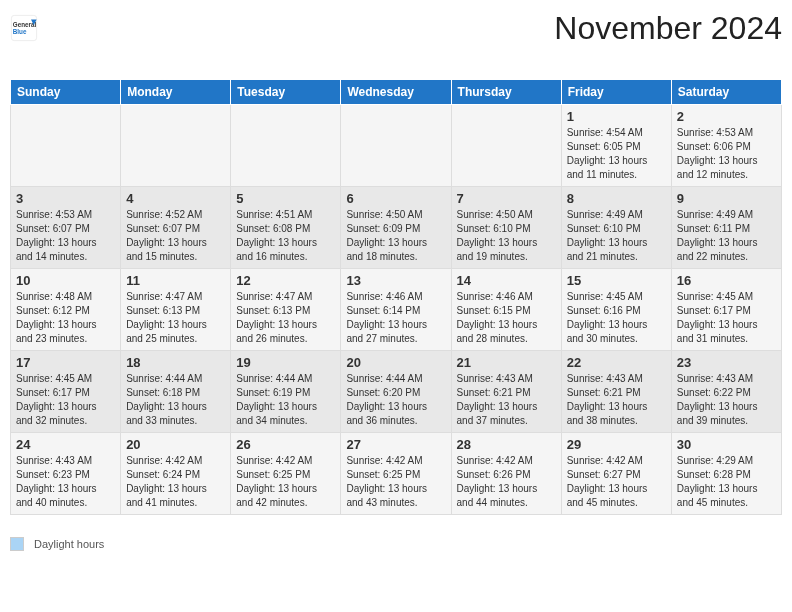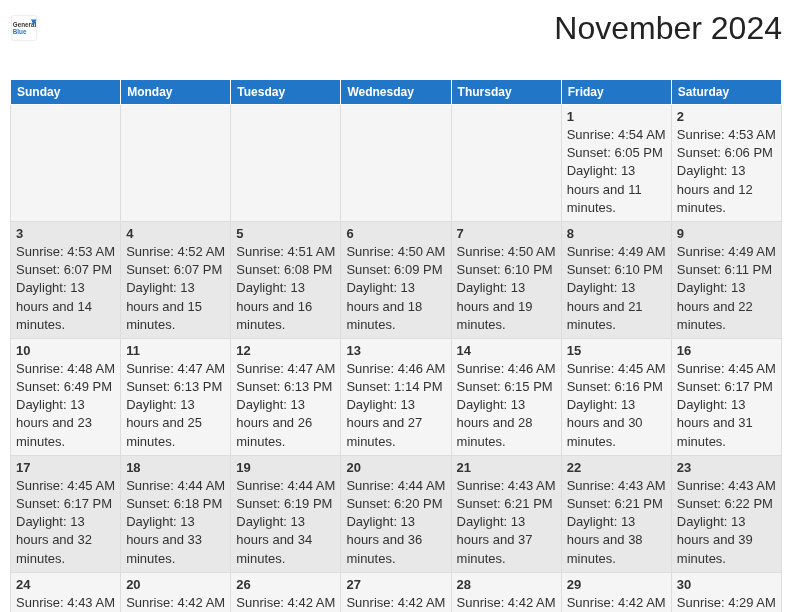--- a/index.html
+++ b/index.html
@@ -66,21 +66,21 @@
     }
     tbody tr:nth-child(even) td {
       background-color: #e8e8e8;
     }
     .day-num {
       font-size: 13px;
       font-weight: bold;
       margin-bottom: 2px;
     }
     .cell-info {
-      font-size: 13px;
+      font-size: 10px;
       line-height: 1.4;
       color: #333;
     }
     .empty-cell {
       background-color: #f5f5f5;
     }
     .footer {
       margin-top: 22px;
       display: flex;
       align-items: center;
@@ -186,39 +186,39 @@
           <div class="day-num">9</div>
           <div class="cell-info">Sunrise: 4:49 AM
 Sunset: 6:11 PM
 Daylight: 13 hours and 22 minutes.</div>
         </td>
       </tr>
       <tr>
         <td>
           <div class="day-num">10</div>
           <div class="cell-info">Sunrise: 4:48 AM
-Sunset: 6:49 PM
+Sunset: 6:12 PM
 Daylight: 13 hours and 23 minutes.</div>
         </td>
         <td>
           <div class="day-num">11</div>
           <div class="cell-info">Sunrise: 4:47 AM
 Sunset: 6:13 PM
 Daylight: 13 hours and 25 minutes.</div>
         </td>
         <td>
           <div class="day-num">12</div>
           <div class="cell-info">Sunrise: 4:47 AM
 Sunset: 6:13 PM
 Daylight: 13 hours and 26 minutes.</div>
         </td>
         <td>
           <div class="day-num">13</div>
           <div class="cell-info">Sunrise: 4:46 AM
-Sunset: 1:14 PM
+Sunset: 6:14 PM
 Daylight: 13 hours and 27 minutes.</div>
         </td>
         <td>
           <div class="day-num">14</div>
           <div class="cell-info">Sunrise: 4:46 AM
 Sunset: 6:15 PM
 Daylight: 13 hours and 28 minutes.</div>
         </td>
         <td>
           <div class="day-num">15</div>

